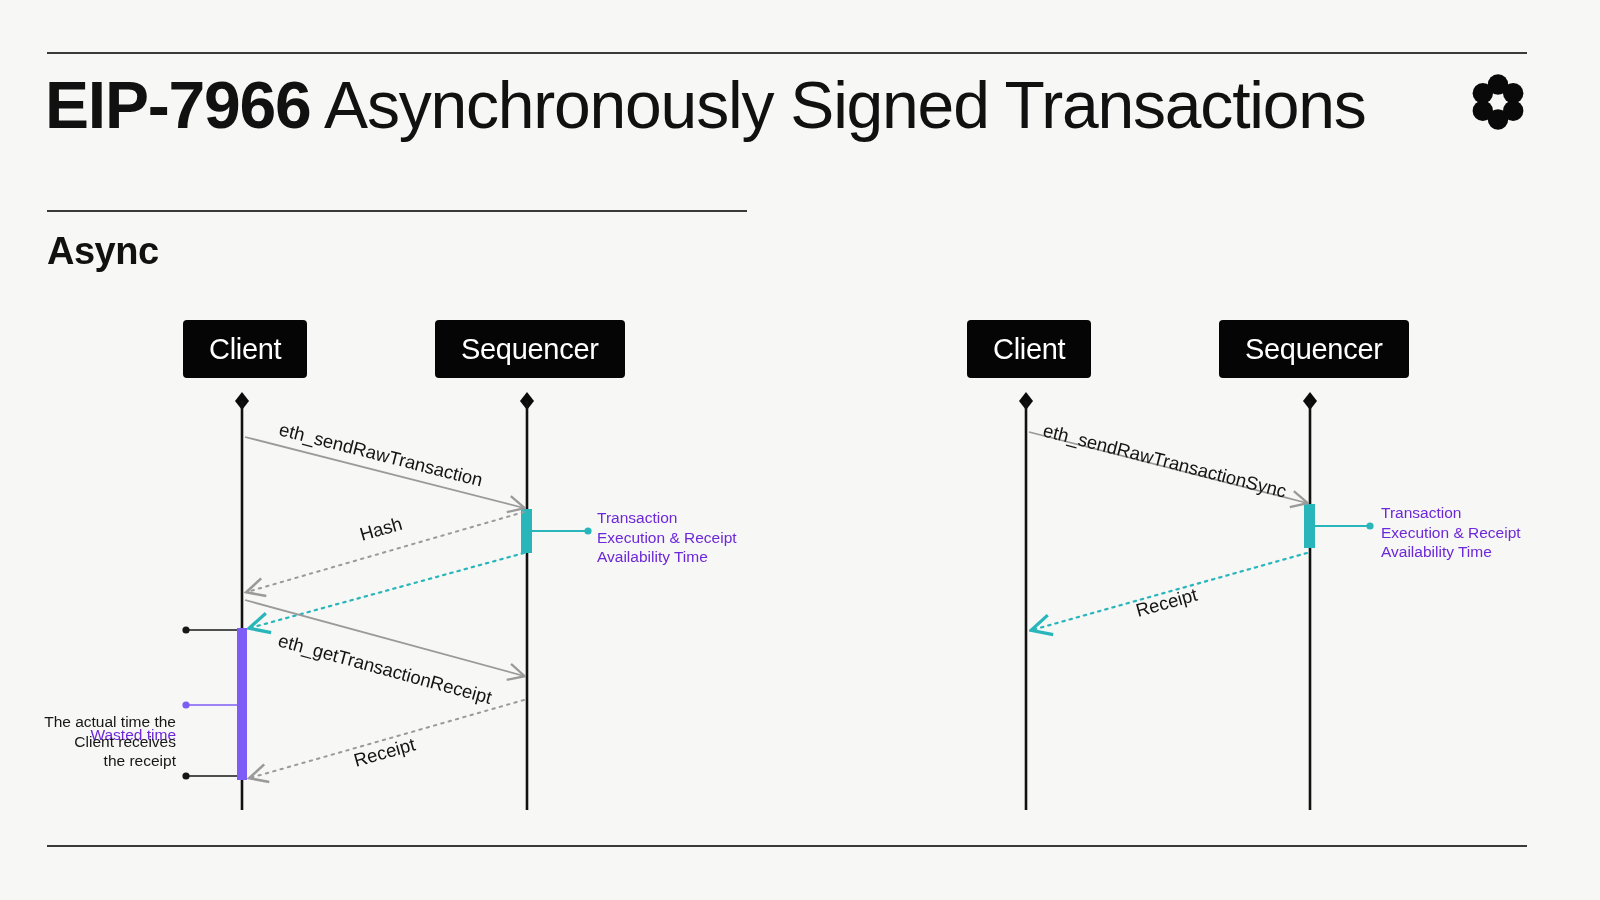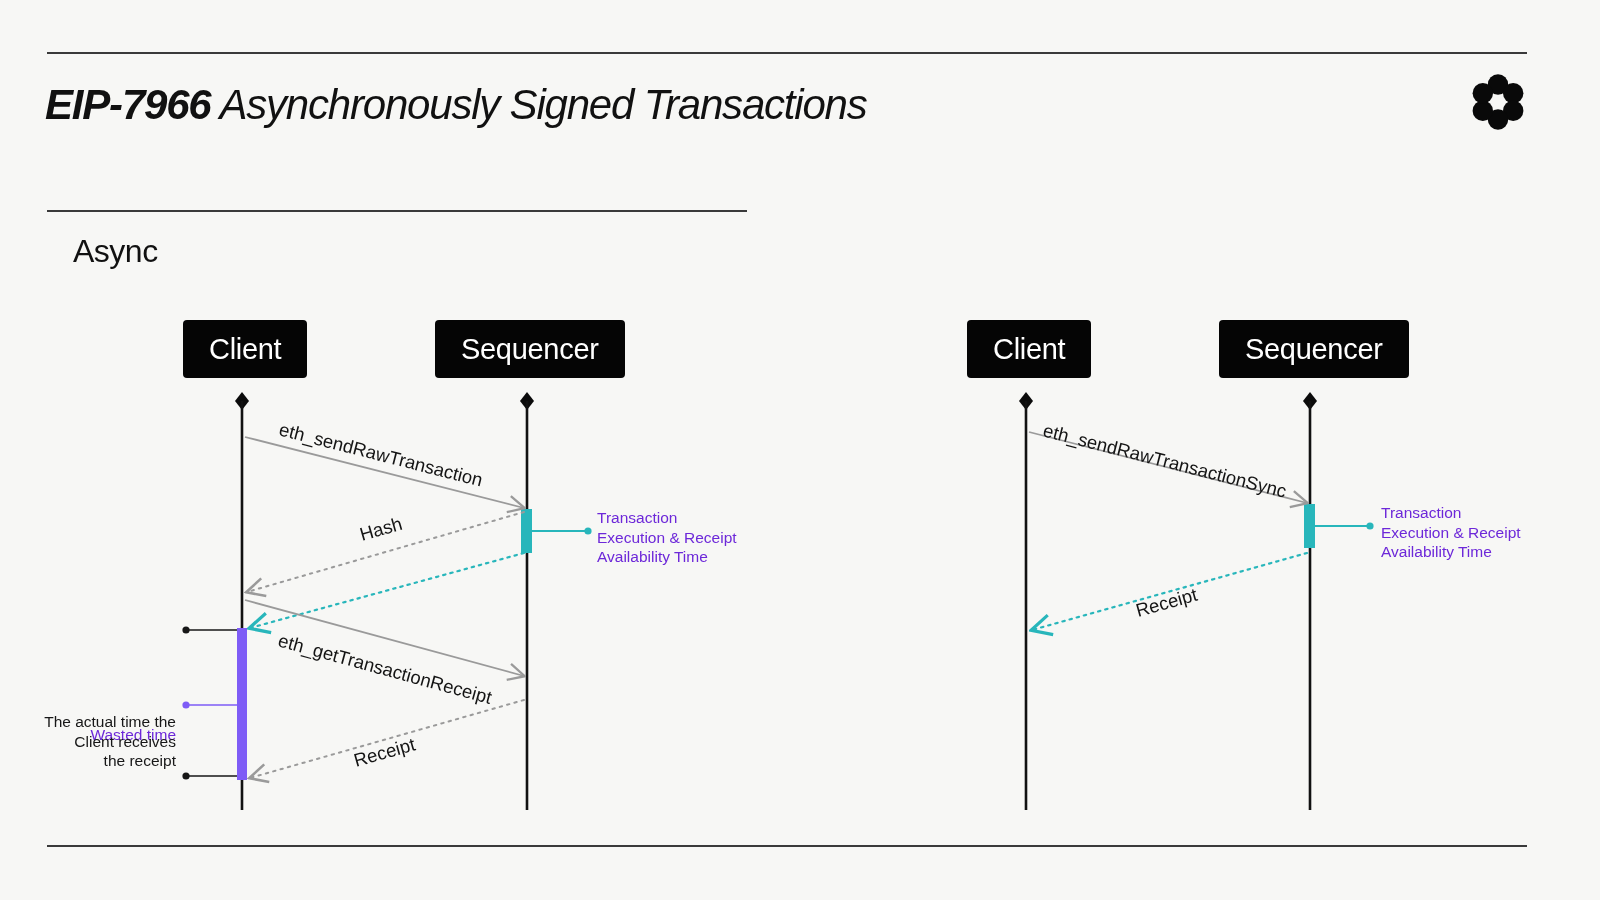--- a/index.html
+++ b/index.html
@@ -13,40 +13,39 @@
   }
   .page{position:absolute;inset:0;}
 
   
   .top-rule{
     position:absolute;left:47px;top:52px;width:1480px;height:2px;
     background:#3a3a3a;
   }
   .title{
     position:absolute;left:45px;top:64px;
-    font-size:42px;line-height:82px;letter-spacing:-1.2px;
+    font-size:66px;line-height:82px;letter-spacing:-1.2px;
     white-space:nowrap;
-    font-style:italic;
   }
   .title .strong{font-weight:700;}
   .title .light{font-weight:400;}
   .logo{
     position:absolute;left:1468px;top:72px;width:60px;height:60px;
   }
 
   
   .panel{position:absolute;top:210px;height:660px;}
   .panel-left{left:47px;width:700px;}
   .panel-right{left:824px;width:700px;}
   .panel-rule{
     position:absolute;left:0;top:0;width:100%;height:2px;background:#3a3a3a;
   }
   .panel-title{
     position:absolute;left:0;top:17px;
-    font-size:32px;line-height:48px;font-weight:400;letter-spacing:-0.5px;margin-left:26px;
+    font-size:38px;line-height:48px;font-weight:700;letter-spacing:-0.5px;
   }
 
   
   .actor{
     position:absolute;
     background:#050505;color:#ffffff;
     border-radius:4px;
     height:58px;line-height:58px;
     padding:0 26px;
     font-size:29px;font-weight:400;letter-spacing:-0.3px;

